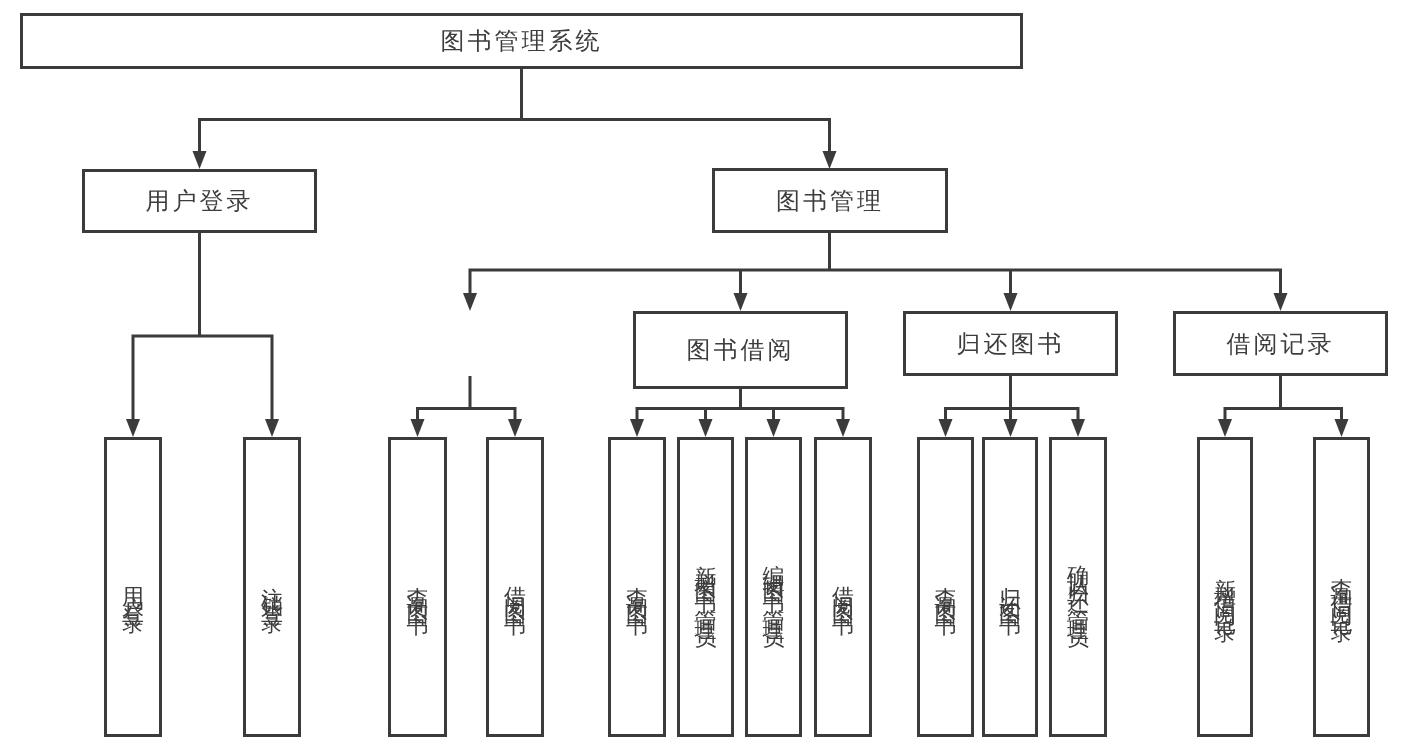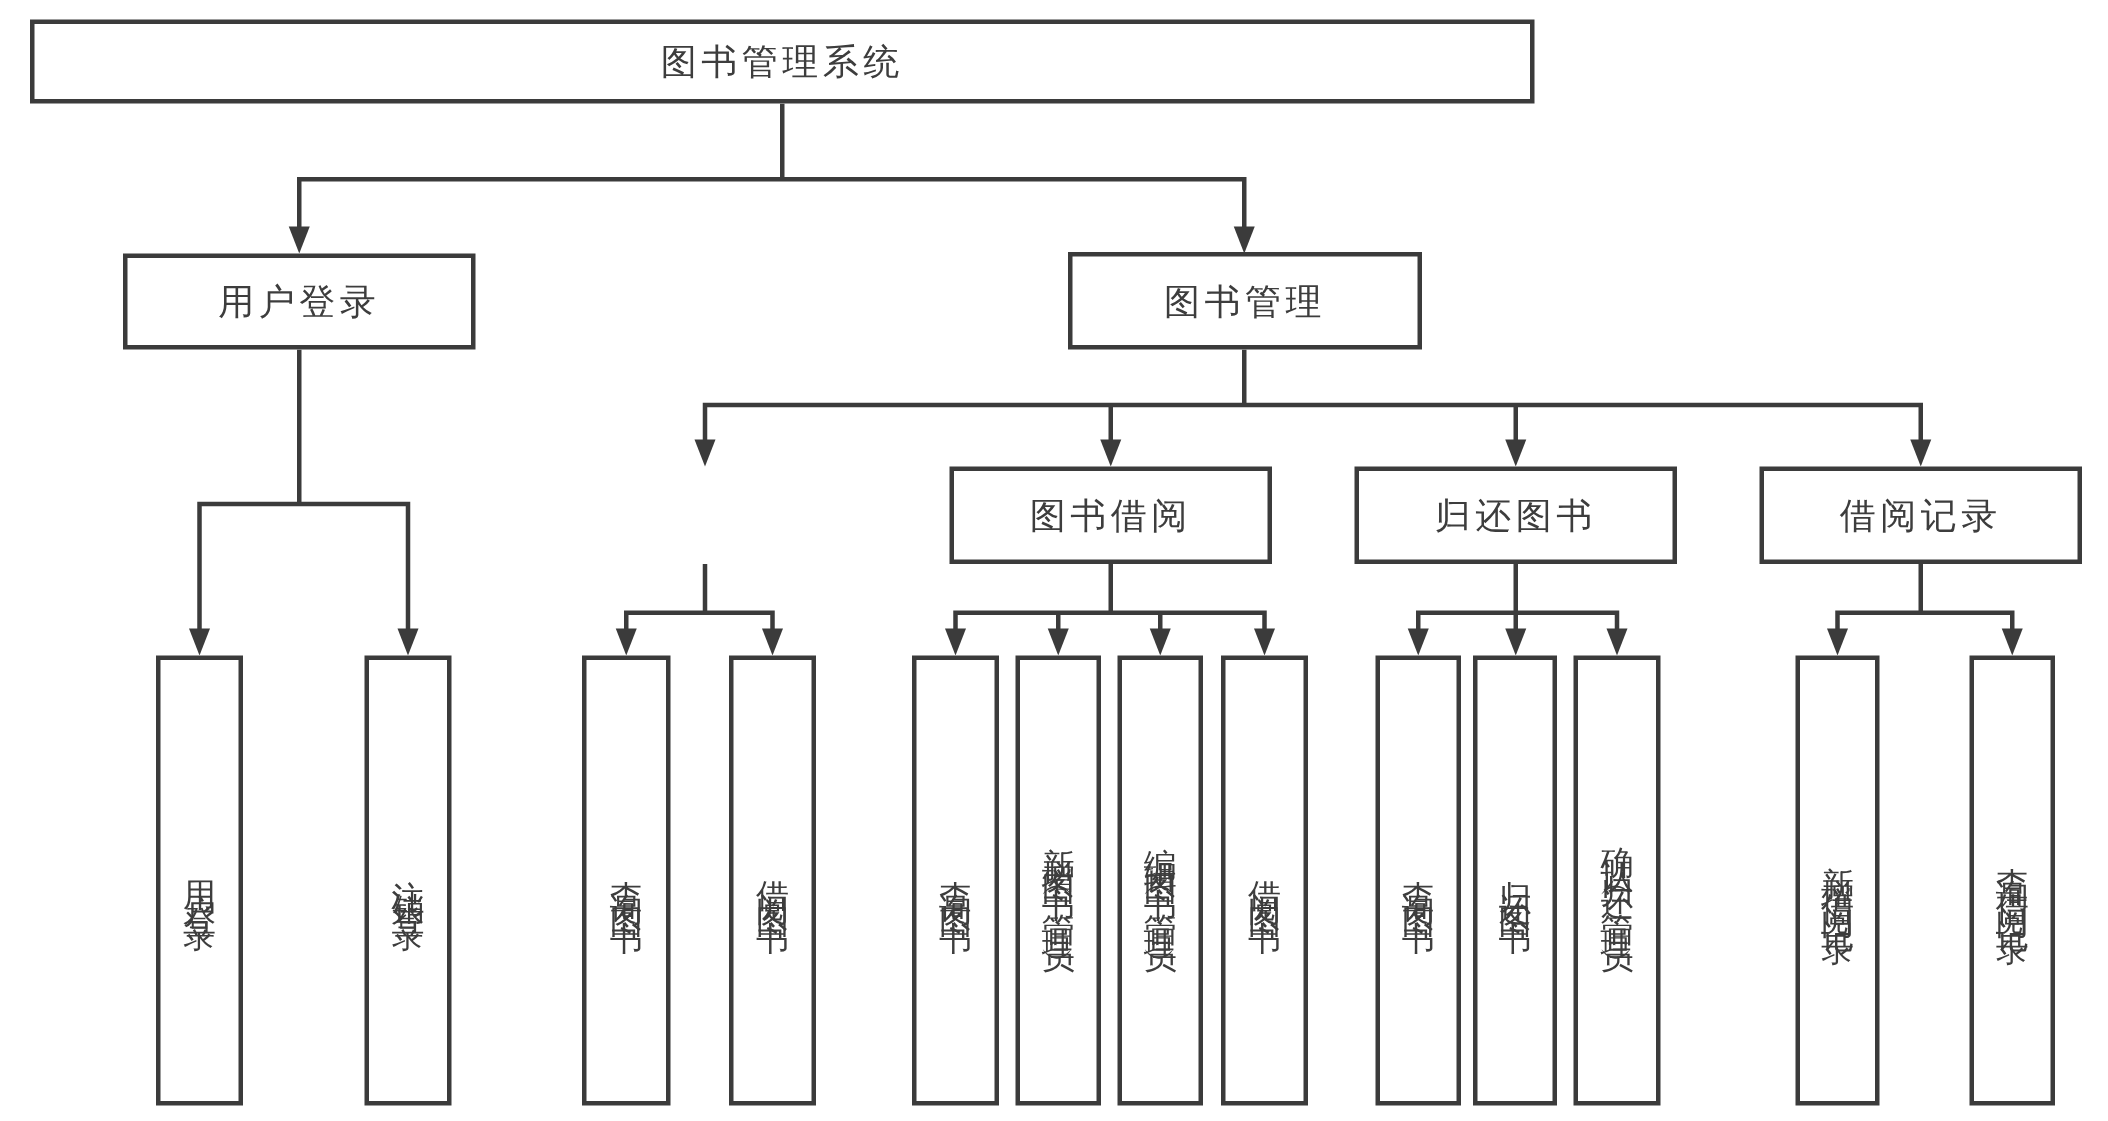--- a/index.html
+++ b/index.html
@@ -90,21 +90,21 @@
     <path d="M1280.5 376 V408.5 M1225 423 V408.5 H1341.5 V423"></path>
     <polygon points="1218,419 1232,419 1225,437"></polygon>
     <polygon points="1334.5,419 1348.5,419 1341.5,437"></polygon>
   </svg>
 
   <div class="box" style="left:20px; top:13px; width:1003px; height:56px;">图书管理系统</div>
 
   <div class="box" style="left:82px; top:169px; width:235px; height:64px;">用户登录</div>
   <div class="box" style="left:712px; top:168px; width:236px; height:65px;">图书管理</div>
 
-  <div class="box" style="left:633px; top:311px; width:215px; height:65px;">图书借阅</div>
+  <div class="box" style="left:633px; top:311px; width:215px; height:78px;">图书借阅</div>
   <div class="box" style="left:903px; top:311px; width:215px; height:65px;">归还图书</div>
   <div class="box" style="left:1173px; top:311px; width:215px; height:65px;">借阅记录</div>
 
   <div class="box leaf" style="left:104px; top:437px; width:58px; height:300px;">
     <span class="vtext">用户登录</span>
   </div>
   <div class="box leaf" style="left:243px; top:437px; width:58px; height:300px;">
     <span class="vtext">注销登录</span>
   </div>
 

